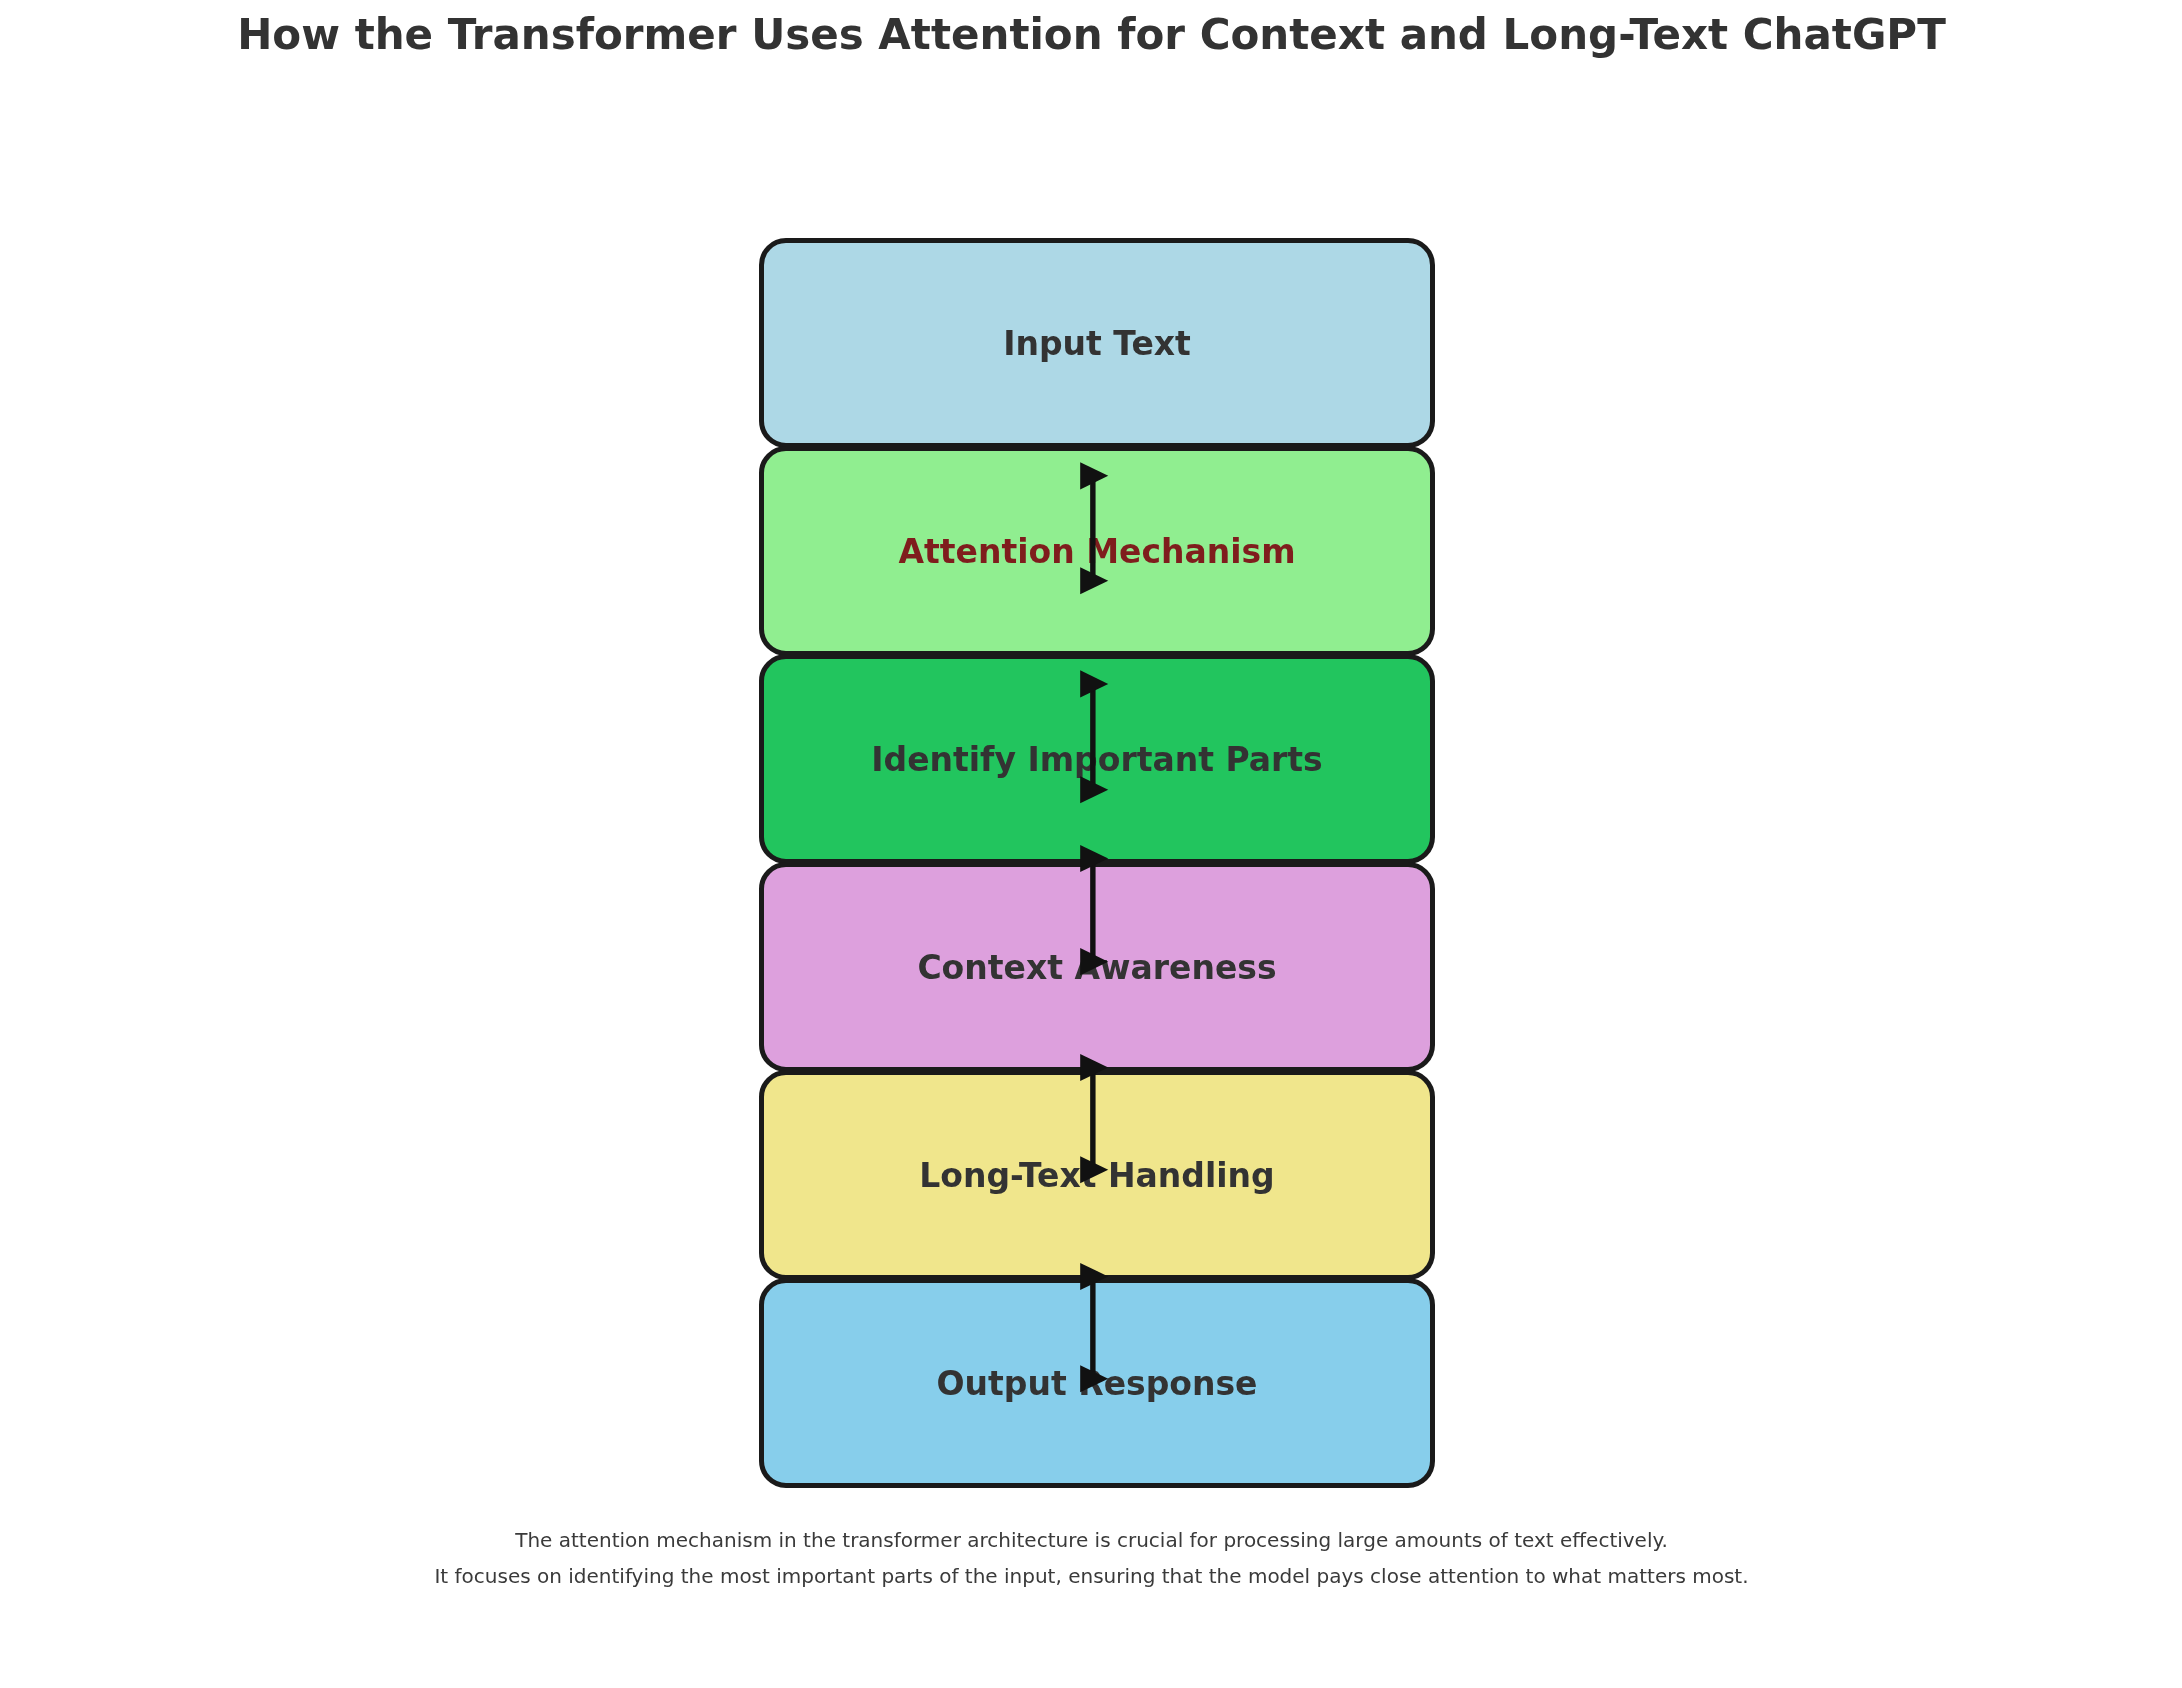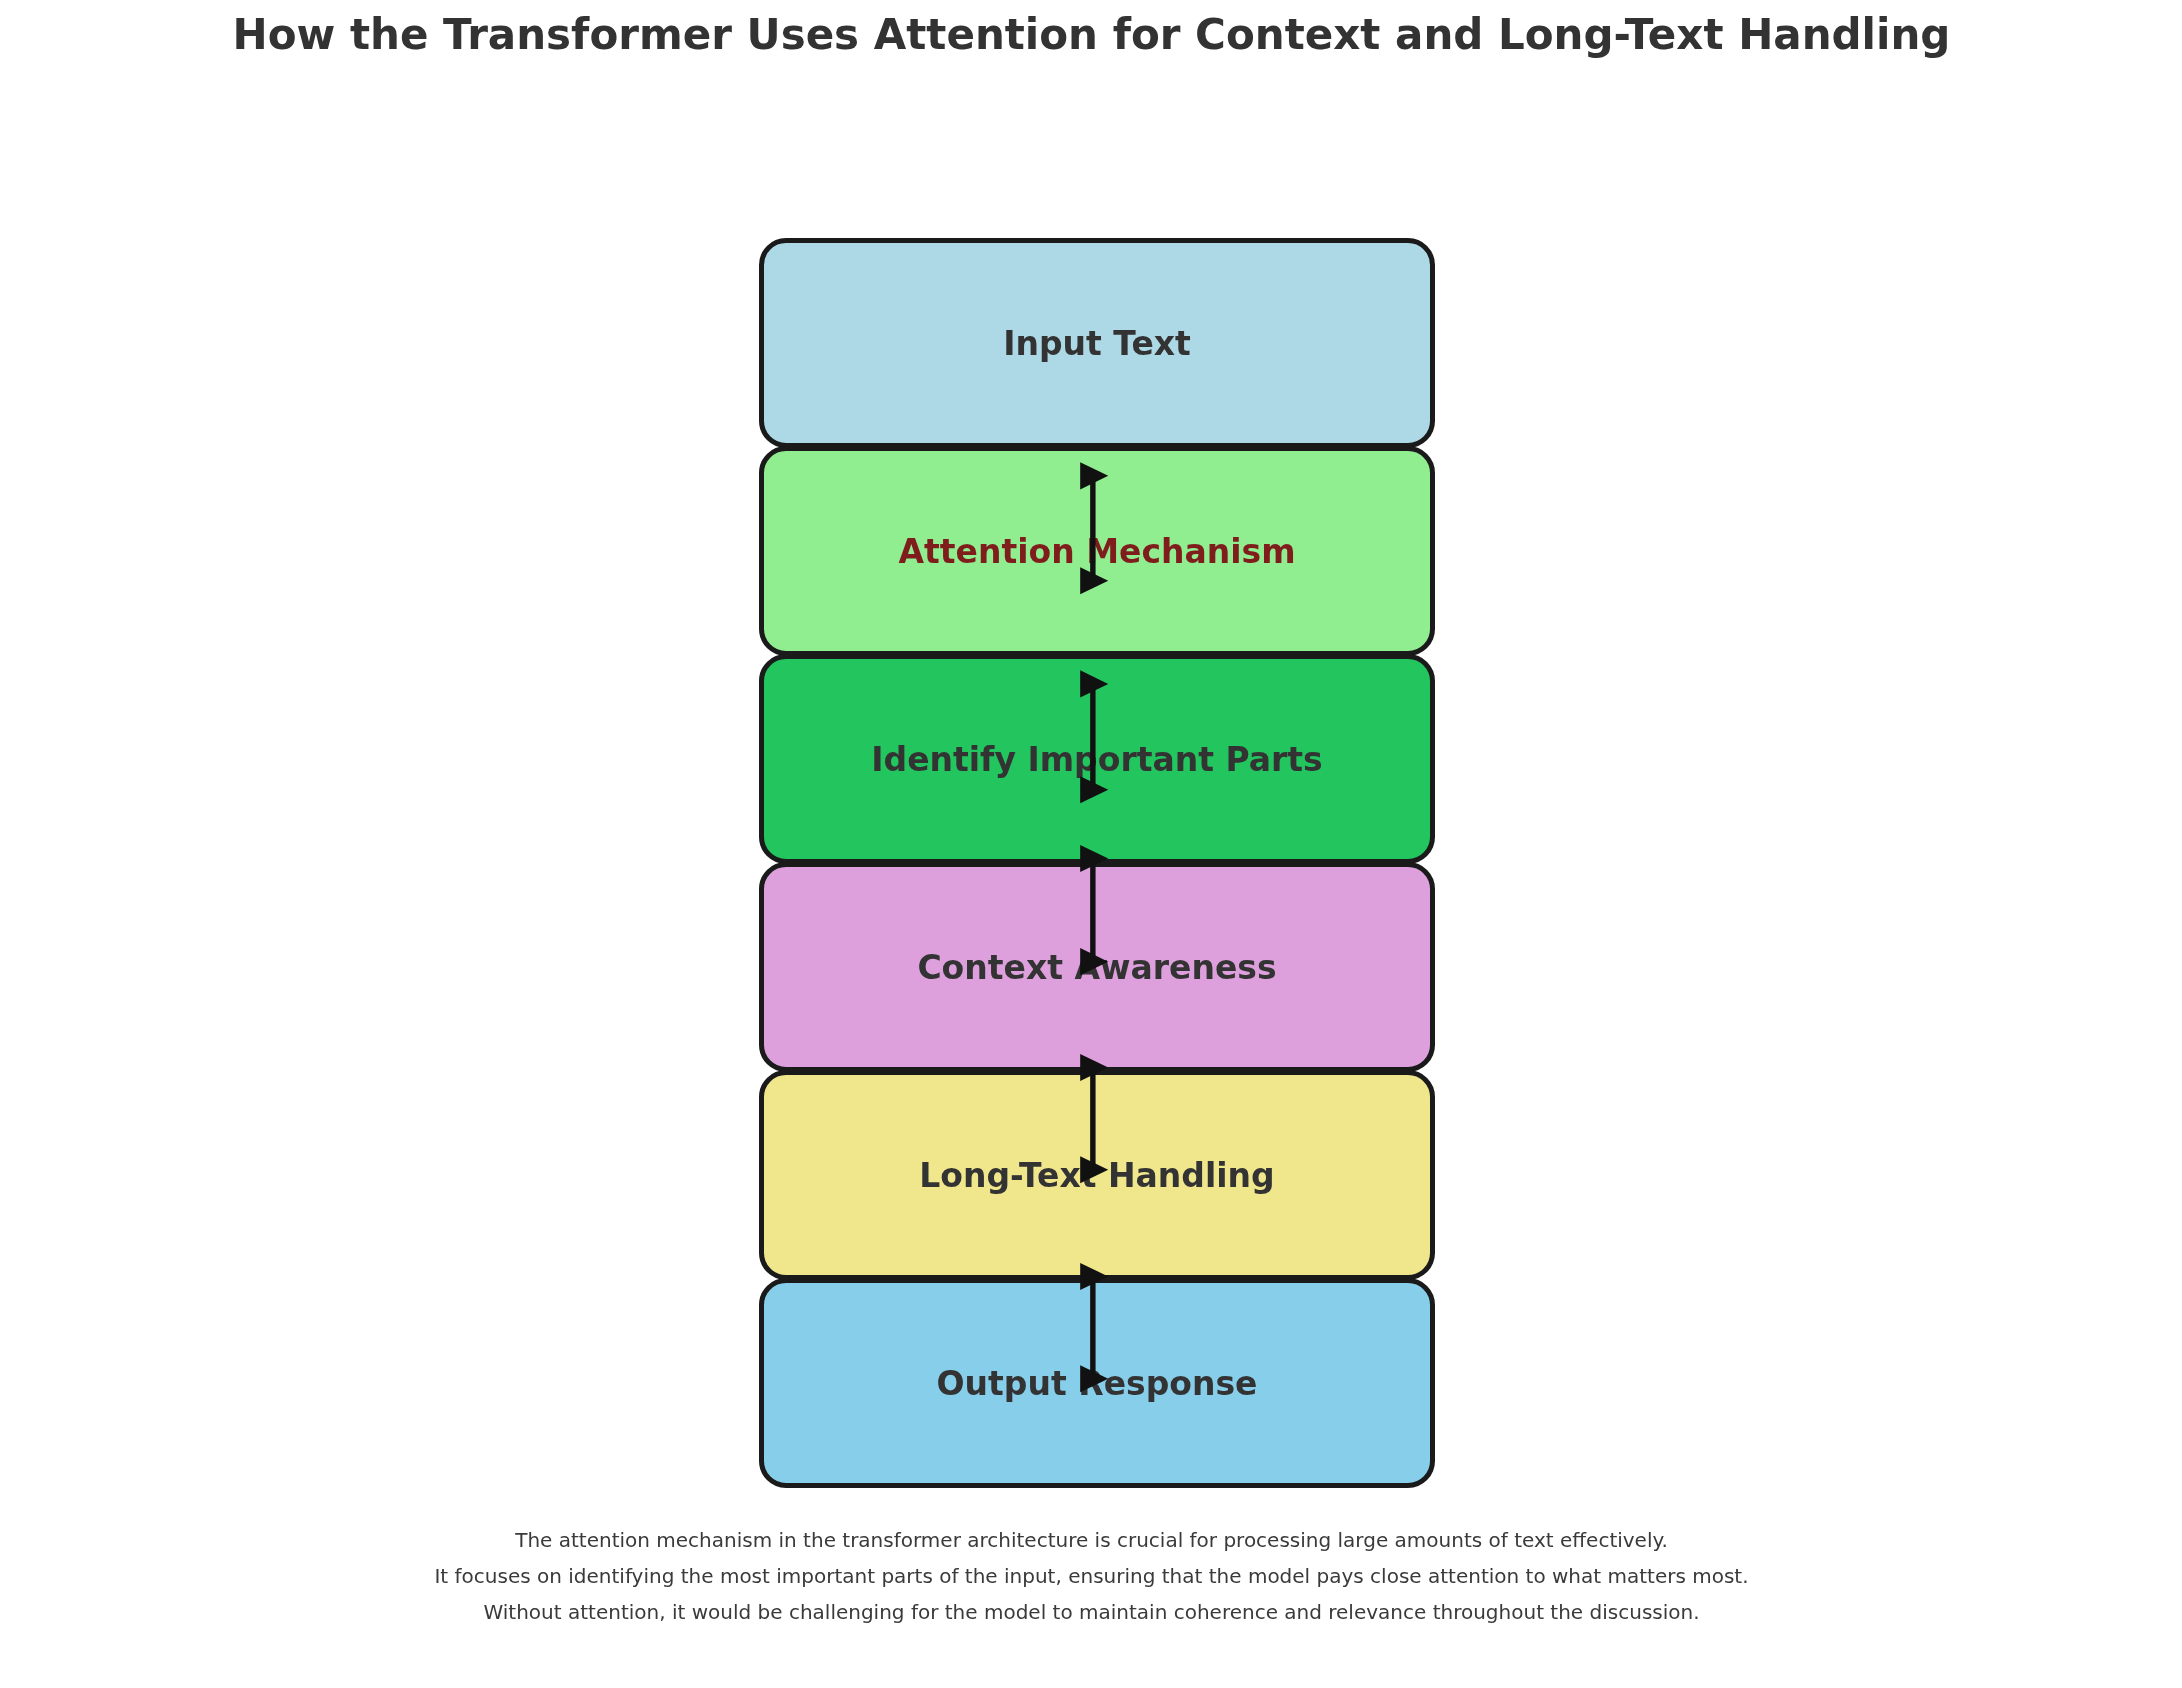--- a/index.html
+++ b/index.html
@@ -50,21 +50,21 @@
     width: 2183px;
     text-align: center;
     font-size: 20px;
     line-height: 36px;
     color: #3a3a3a;
   }
 </style>
 </head>
 <body>
 
-<div class="title">How the Transformer Uses Attention for Context and Long-Text Handling</div>
+<div class="title">How the Transformer Uses Attention for Context and Long-Text ChatGPT</div>
 
 <div id="flow-nodes">
     <div class="flow-node" style="top: 238px; background: rgb(173, 216, 230); border-color: rgb(26, 26, 26); color: rgb(51, 51, 51);">
       <span>Input Text</span>
     </div>
     <div class="flow-node" style="top: 446px; background: rgb(144, 238, 144); border-color: rgb(26, 26, 26); color: #7f1d1d;">
       <span>Attention Mechanism</span>
     </div>
     <div class="flow-node" style="top: 654px; background: #22c55e; border-color: rgb(26, 26, 26); color: rgb(51, 51, 51); text-align: center;">
       <span>Identify Important Parts</span>
@@ -104,15 +104,14 @@
     <g>
       <line x1="1208" y1="1411" x2="1208" y2="1524" stroke="#111111" stroke-width="6"></line>
       <polygon points="1194,1396 1194,1426 1225,1411" fill="#111111"></polygon>
       <polygon points="1194,1509 1194,1539 1225,1524" fill="#111111"></polygon>
     </g>
   </svg>
 
 <div class="caption">
     <div>The attention mechanism in the transformer architecture is crucial for processing large amounts of text effectively.</div>
     <div>It focuses on identifying the most important parts of the input, ensuring that the model pays close attention to what matters most.</div>
-    <div>Without attention, it would be challenging for the model to maintain coherence and relevance throughout the discussion.</div>
   </div>
 
 
 </body></html>

